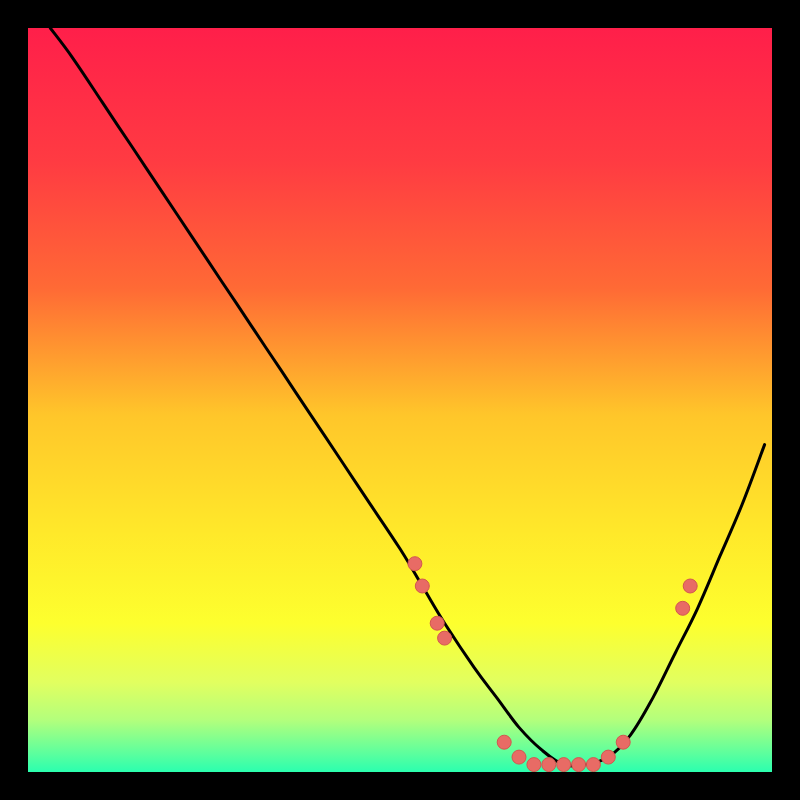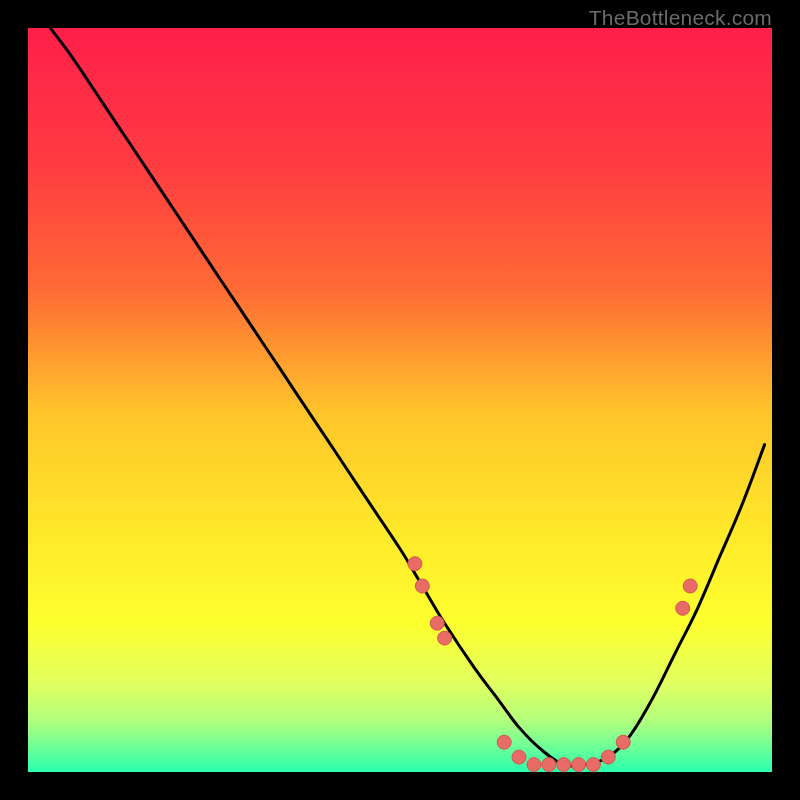--- a/index.html
+++ b/index.html
@@ -69,14 +69,13 @@
           <circle cx="535.7" cy="736.6" r="7" fill="#e86b65" stroke="#d2574f" stroke-width="1"></circle>
           <circle cx="550.6" cy="736.6" r="7" fill="#e86b65" stroke="#d2574f" stroke-width="1"></circle>
           <circle cx="565.4" cy="736.6" r="7" fill="#e86b65" stroke="#d2574f" stroke-width="1"></circle>
           <circle cx="580.3" cy="729.1" r="7" fill="#e86b65" stroke="#d2574f" stroke-width="1"></circle>
           <circle cx="595.2" cy="714.2" r="7" fill="#e86b65" stroke="#d2574f" stroke-width="1"></circle>
           <circle cx="654.7" cy="580.3" r="7" fill="#e86b65" stroke="#d2574f" stroke-width="1"></circle>
           <circle cx="662.2" cy="558.0" r="7" fill="#e86b65" stroke="#d2574f" stroke-width="1"></circle>
         </g>
     </svg>
   </div>
-  <div class="watermark">TheBottleneck.com</div>
 </div>
 
 </body></html>

